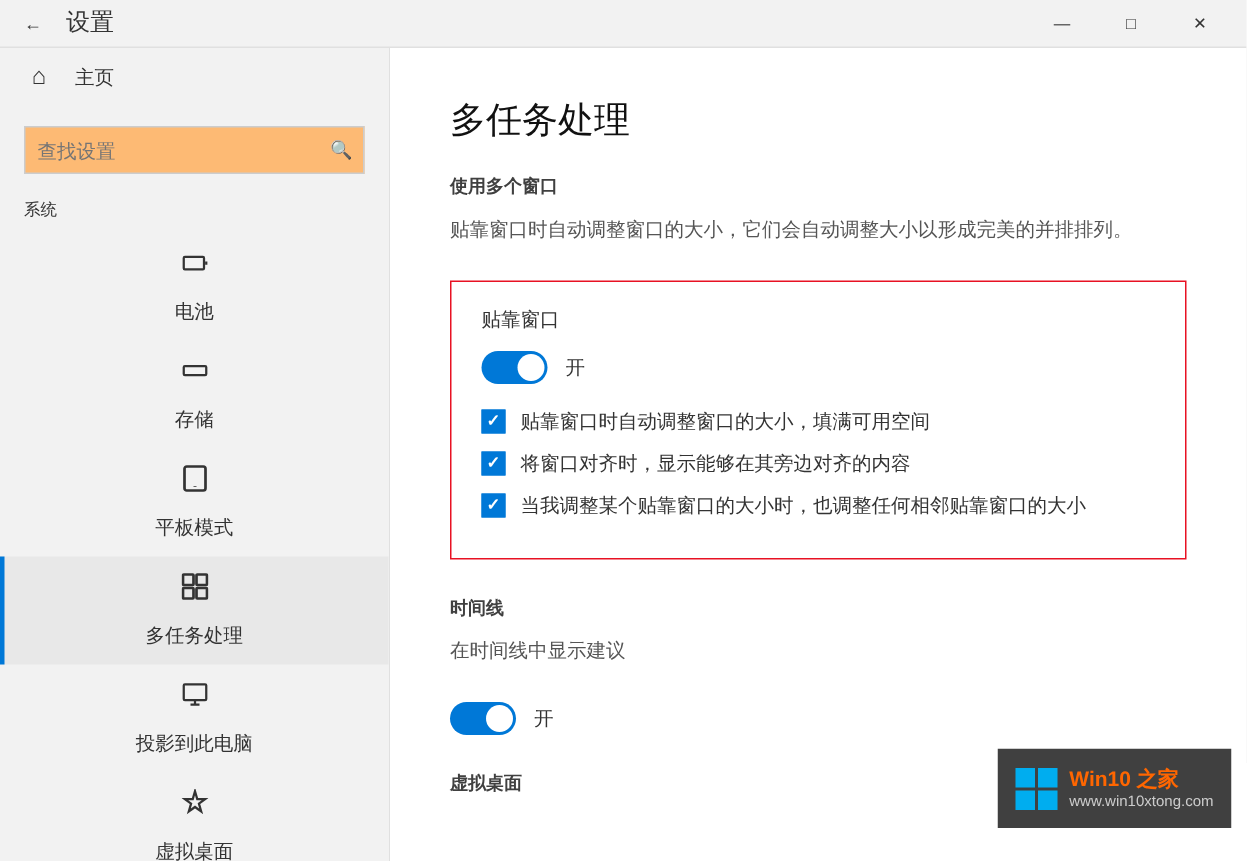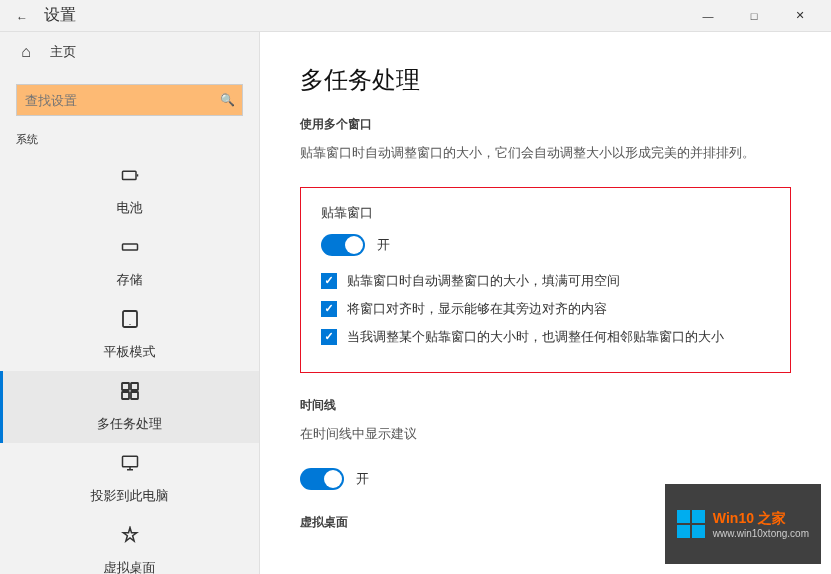--- a/index.html
+++ b/index.html
@@ -241,24 +241,24 @@
     .timeline-section {
       margin-bottom: 24px;
     }
     .virtual-section {
       margin-bottom: 8px;
     }
 
     
     .watermark {
       position: fixed;
-      bottom: 10px;
+      bottom: 22px;
       right: 10px;
       background: rgba(0,0,0,0.75);
-      padding: 25px 12px;
+      padding: 12px 12px;
       display: flex;
       align-items: center;
       gap: 8px;
       z-index: 100;
     }
     .watermark-windows {
       display: grid;
       grid-template-columns: 1fr 1fr;
       gap: 2px;
       width: 28px;

